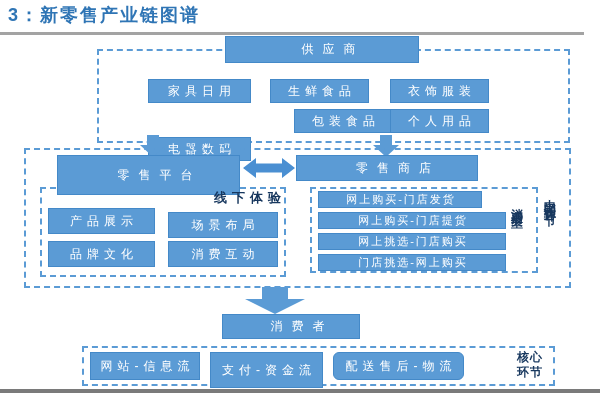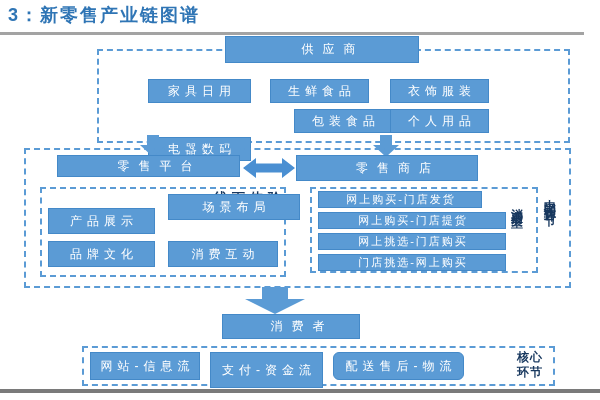--- a/index.html
+++ b/index.html
@@ -63,32 +63,32 @@
     <div class="shaft"></div>
       <div class="head"></div>
   </div>
   <div class="abs v-arrow" style="left:373px;top:135px;">
     <div class="shaft"></div>
       <div class="head"></div>
   </div>
 
   <div class="abs dashed" style="left:24px;top:148px;width:547px;height:140px;"></div>
 
-  <div class="abs node hdr" style="left:57px;top:155px;width:183px;height:22px;">零售平台</div>
+  <div class="abs node hdr" style="left:57px;top:155px;width:183px;height:40px;">零售平台</div>
 
   <svg class="abs" style="left:243px;top:157px;" width="52" height="22" viewBox="0 0 52 22">
     <polygon points="0,11 13,1 13,6.5 39,6.5 39,1 52,11 39,21 39,15.5 13,15.5 13,21" fill="#4a8fd2"></polygon>
   </svg>
 
   <div class="abs node hdr" style="left:296px;top:155px;width:182px;height:26px;">零售商店</div>
 
   <div class="abs dashed" style="left:40px;top:187px;width:246px;height:90px;"></div>
   <div class="abs dark-label offline-title" style="left:40px;top:189px;width:246px;">线下体验</div>
   <div class="abs node" style="left:48px;top:208px;width:107px;height:26px;">产品展示</div>
-  <div class="abs node" style="left:168px;top:194px;width:132px;height:26px;">场景布局</div>
+  <div class="abs node" style="left:168px;top:212px;width:110px;height:26px;">场景布局</div>
   <div class="abs node" style="left:48px;top:241px;width:107px;height:26px;">品牌文化</div>
   <div class="abs node" style="left:168px;top:241px;width:110px;height:26px;">消费互动</div>
 
   <div class="abs dashed" style="left:310px;top:187px;width:228px;height:86px;"></div>
   <div class="abs node bar" style="left:318px;top:191px;width:164px;height:17px;">网上购买-门店发货</div>
   <div class="abs node bar" style="left:318px;top:212px;width:188px;height:17px;">网上购买-门店提货</div>
   <div class="abs node bar" style="left:318px;top:233px;width:188px;height:17px;">网上挑选-门店购买</div>
   <div class="abs node bar" style="left:318px;top:254px;width:188px;height:17px;">门店挑选-网上购买</div>
   <div class="abs dark-label v-label" style="left:511px;top:198px;">消费类型</div>
 

